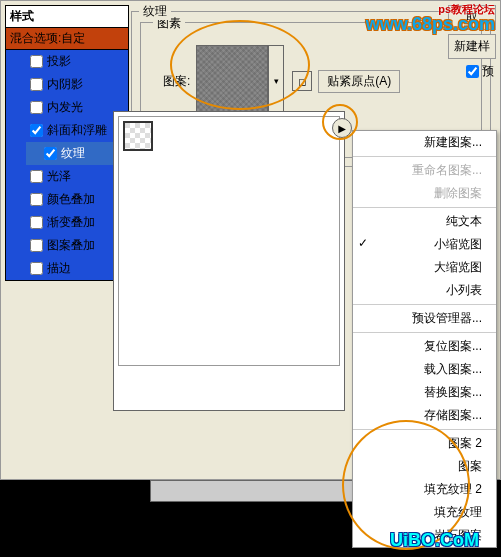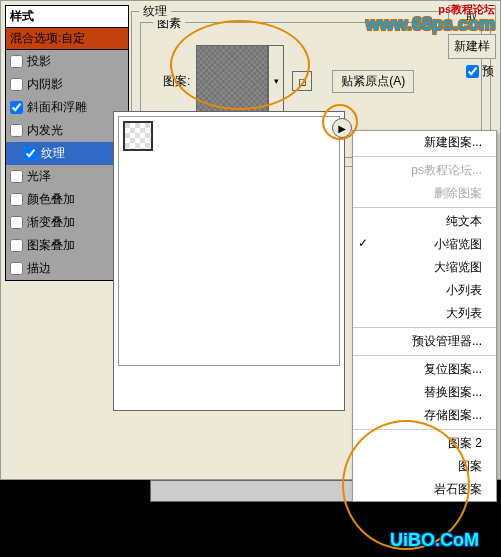--- a/index.html
+++ b/index.html
@@ -1,36 +1,36 @@
 <!DOCTYPE html>
 <html><head>
 <meta charset="utf-8">
 <style>
 * { box-sizing: border-box; margin: 0; padding: 0; font-family: "Microsoft YaHei", SimSun, sans-serif; }
 body { background: #000; width: 501px; height: 557px; position: relative; overflow: hidden; }
 .dialog { position: absolute; top: 0; left: 0; width: 501px; height: 480px; background: #ece9d8; border: 1px solid #999; }
 .styles-panel { position: absolute; left: 4px; top: 4px; width: 124px; }
 .panel-header { background: #fff; border: 1px solid #000; padding: 2px 4px; font-size: 12px; font-weight: bold; text-align: left; }
 .blend-opts { background: #c2410c; border: 1px solid #000; border-top: none; padding: 2px 4px; font-size: 12px; white-space: nowrap; }
-.styles-list { background: #a3a3a3; border: 1px solid #000; border-top: none; }
+.styles-list { background: #1d4ed8; border: 1px solid #000; border-top: none; padding-left: 20px; }
 .style-item { padding: 3px 4px; font-size: 12px; display: flex; align-items: center; }
 .style-item input { margin-right: 4px; }
 .style-item.selected { background: #316ac5; color: #fff; }
 .style-item.indent { padding-left: 18px; }
 .texture-group { position: absolute; left: 130px; top: 4px; width: 360px; font-size: 12px; }
 .group-title { position: absolute; left: 8px; top: -2px; background: #ece9d8; padding: 0 4px; z-index: 2; }
 .texture-fieldset { border: 1px solid #999; padding: 10px 8px 8px 8px; margin-top: 6px; }
 .pattern-group { border: 1px solid #999; padding: 10px 8px 40px 8px; position: relative; }
 .pattern-group-title { position: absolute; left: 12px; top: -8px; background: #ece9d8; padding: 0 4px; }
 .pattern-row { display: flex; align-items: center; margin-top: 12px; }
 .pattern-label { margin-right: 6px; margin-left: 14px; }
 .swatch { width: 72px; height: 72px; border: 1px solid #666; background: repeating-linear-gradient(45deg,#bbb 0 2px,#aaa 2px 4px), repeating-linear-gradient(-45deg,#bbb 0 2px,#aaa 2px 4px); background-blend-mode: multiply; position: relative; }
 .swatch-dd { width: 16px; height: 72px; border: 1px solid #666; background: #ece9d8; display:flex; align-items:center; justify-content:center; font-size:9px;}
 .snap-btn { width: 20px; height: 20px; border: 1px solid #666; background: #ece9d8; margin-left: 8px; font-size: 10px; display:flex; justify-content:center; align-items:center; }
-.snap-origin { margin-left: 20px; border: 1px solid #999; padding: 2px 8px; background: #ece9d8; font-size: 12px; }
+.snap-origin { margin-left: 6px; border: 1px solid #999; padding: 2px 8px; background: #ece9d8; font-size: 12px; }
 .right-btns { position: absolute; right: 4px; top: 4px; width: 48px; }
 .rbtn { border: 1px solid #999; background: #ece9d8; padding: 3px 4px; font-size: 12px; margin-bottom: 4px; text-align: center; white-space: nowrap; overflow: hidden; }
 .preview-chk { font-size: 12px; display: flex; align-items: center; justify-content: flex-end; padding-right:2px; }
 .preview-chk input { margin-right: 3px; }
 .pattern-popup { position: absolute; left: 112px; top: 110px; width: 232px; height: 300px; background: #fff; border: 1px solid #666; }
 .popup-inner { margin: 4px; border: 1px solid #999; height: 250px; background: #fff; position: relative; }
 .popup-thumb { position: absolute; left: 4px; top: 4px; width: 30px; height: 30px; border: 2px solid #333; background: repeating-conic-gradient(#fff 0 25%, #ddd 0 50%) 0 0/10px 10px; }
 .popup-arrow { position: absolute; right: -8px; top: 6px; width: 20px; height: 20px; border: 1px solid #666; border-radius: 50%; background: #ece9d8; display: flex; align-items: center; justify-content: center; font-size: 10px; z-index:3;}
 .context-menu { position: absolute; left: 352px; top: 130px; width: 145px; background: #fff; border: 1px solid #999; box-shadow: 2px 2px 4px rgba(0,0,0,0.3); font-size: 12px; z-index: 5; }
 .menu-item { padding: 3px 14px 3px 20px; white-space: nowrap; position: relative; text-align: right; }
@@ -57,26 +57,26 @@
     <div class="styles-list">
       <div class="style-item">
           <input type="checkbox" style="">
           <span>投影</span>
         </div>
       <div class="style-item">
           <input type="checkbox" style="">
           <span>内阴影</span>
         </div>
       <div class="style-item">
+          <input type="checkbox" style="">
+          <span>内发光</span>
+        </div>
+      <div class="style-item">
           <input type="checkbox" checked="" style="">
           <span>斜面和浮雕</span>
-        </div>
-      <div class="style-item">
-          <input type="checkbox" style="">
-          <span>内发光</span>
         </div>
       <div class="style-item indent selected">
           <input type="checkbox" checked="" style="">
           <span>纹理</span>
         </div>
       <div class="style-item">
           <input type="checkbox" style="">
           <span>光泽</span>
         </div>
       <div class="style-item">
@@ -128,37 +128,39 @@
       <div class="popup-thumb"></div>
     </div>
     <div class="popup-arrow">▶</div>
   </div>
 
 </div>
 
 <div class="context-menu">
   <div class="menu-item">新建图案...</div>
   <div class="menu-sep"></div>
-  <div class="menu-item disabled">ps教程论坛...</div>
+  <div class="menu-item disabled">重命名图案...</div>
   <div class="menu-item disabled">删除图案</div>
   <div class="menu-sep"></div>
   <div class="menu-item">纯文本</div>
   <div class="menu-item checked">小缩览图</div>
   <div class="menu-item">大缩览图</div>
   <div class="menu-item">小列表</div>
-  <div class="menu-item">大列表</div>
   <div class="menu-sep"></div>
   <div class="menu-item">预设管理器...</div>
   <div class="menu-sep"></div>
   <div class="menu-item">复位图案...</div>
+  <div class="menu-item">载入图案...</div>
   <div class="menu-item">替换图案...</div>
   <div class="menu-item">存储图案...</div>
   <div class="menu-sep"></div>
   <div class="menu-item">图案 2</div>
   <div class="menu-item">图案</div>
+  <div class="menu-item">填充纹理 2</div>
+  <div class="menu-item">填充纹理</div>
   <div class="menu-item">岩石图案</div>
 
 </div>
 
 <div class="bottom-bar">
   <span>fx</span>
   <span>◯</span>
   <span>▢</span>
 </div>
 

